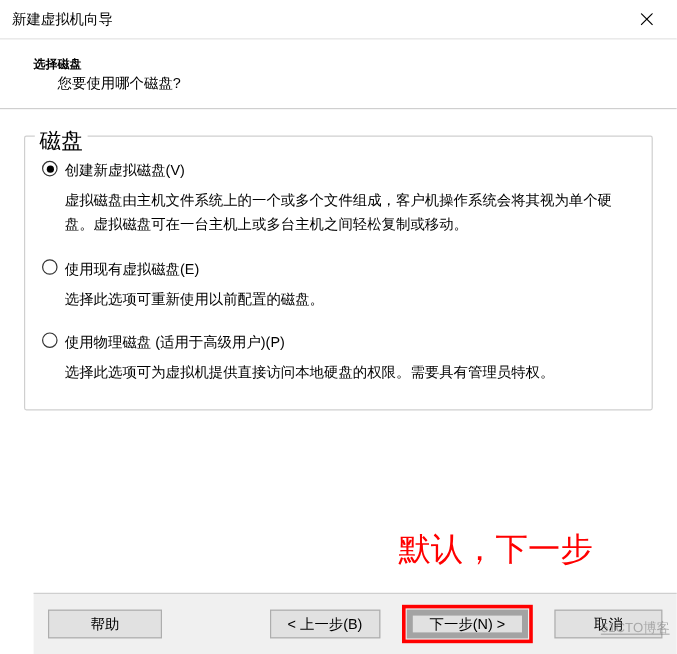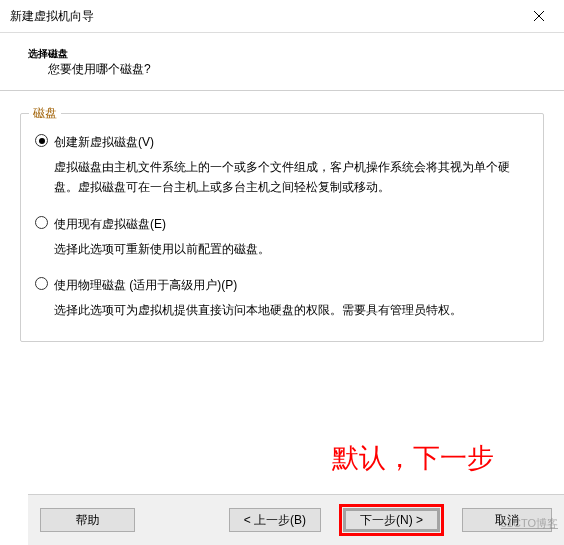--- a/index.html
+++ b/index.html
@@ -68,22 +68,22 @@
       border-radius: 2px;
       padding: 20px 14px 16px 14px;
       margin-top: 6px;
     }
     .fieldset-legend {
       position: absolute;
       top: -9px;
       left: 8px;
       background: #ffffff;
       padding: 0 4px;
-      font-size: 12px;
-      color: #a16207;
+      font-size: 18px;
+      color: #000000;
     }
     .radio-option {
       margin-bottom: 18px;
     }
     .radio-row {
       display: flex;
       align-items: flex-start;
       gap: 6px;
       margin-bottom: 6px;
     }
@@ -158,21 +158,21 @@
       display: flex;
       gap: 18px;
       align-items: center;
     }
     .highlight-box {
       border: 3px solid #ff0000;
       padding: 1px;
       display: inline-flex;
     }
     .highlight-box .btn {
-      border: 3px solid #a3a3a3;
+      border: 5px solid #a3a3a3;
       background: #e1e1e1;
     }
     .watermark {
       position: absolute;
       right: 6px;
       bottom: 14px;
       font-size: 11px;
       color: rgba(120,120,120,0.55);
       pointer-events: none;
       text-decoration: underline;

